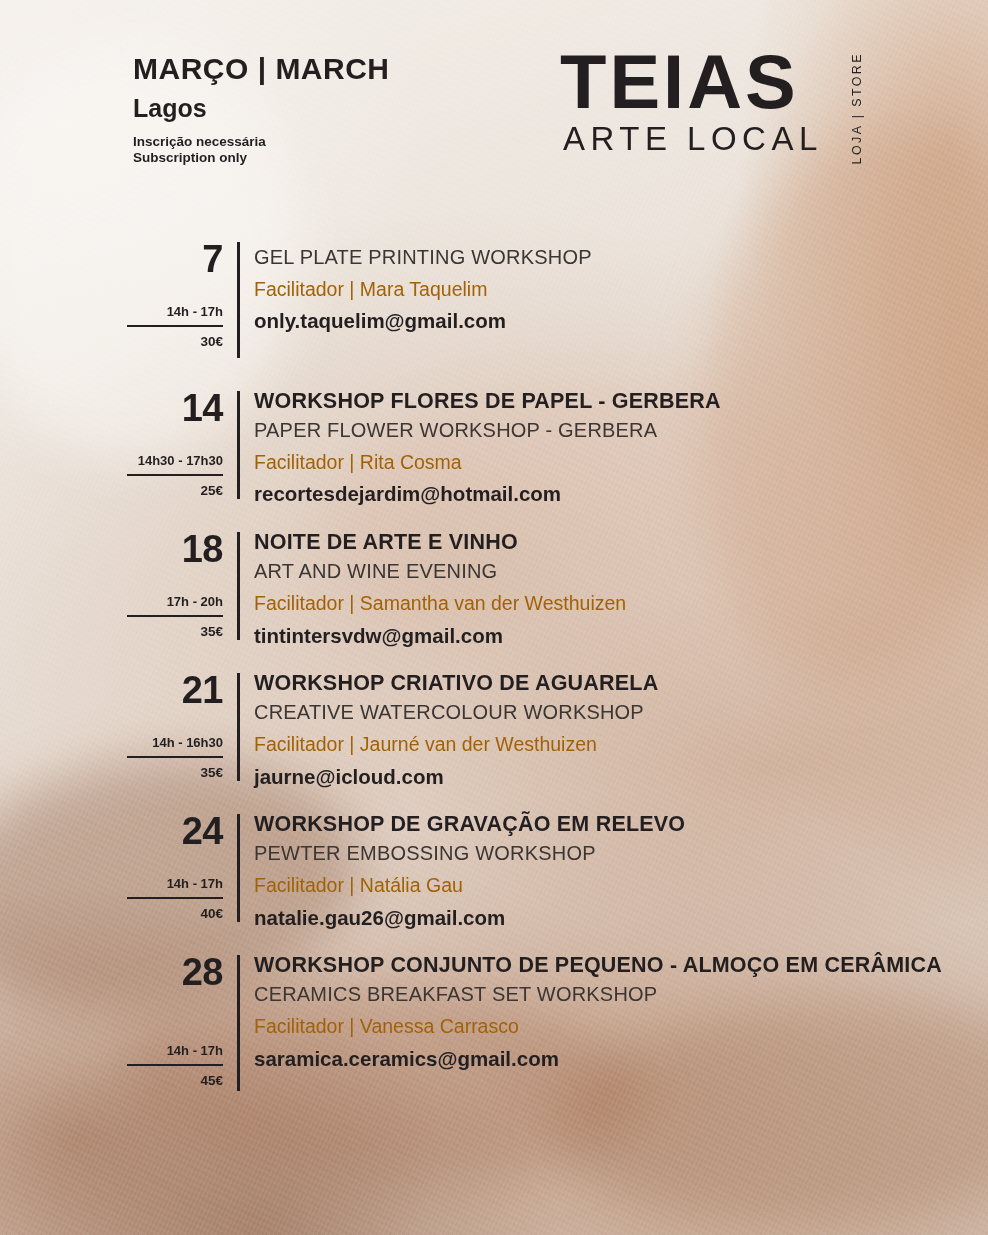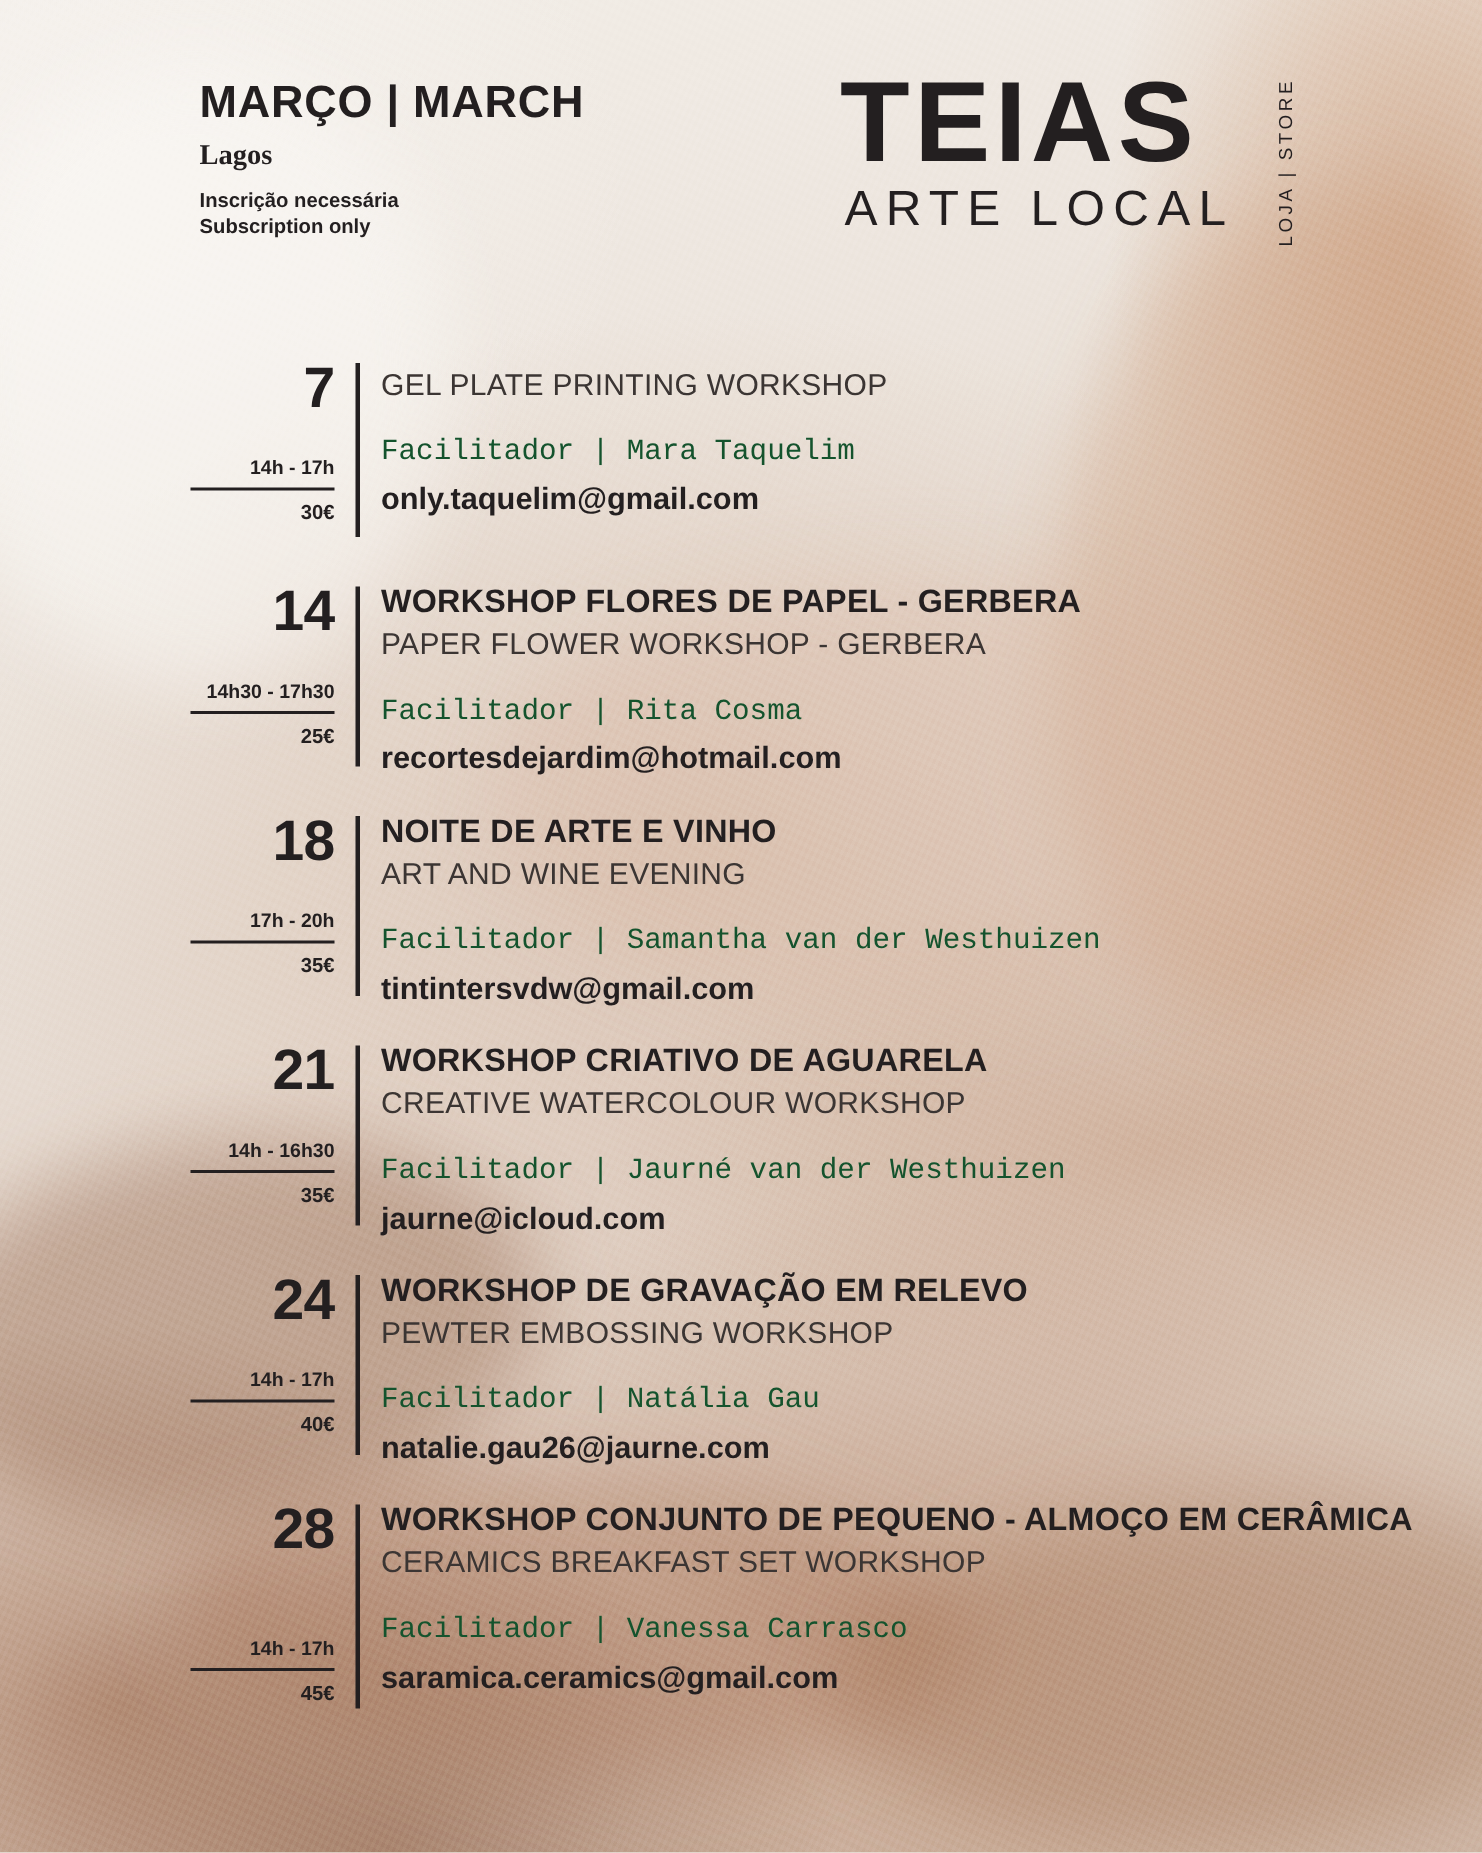--- a/index.html
+++ b/index.html
@@ -81,26 +81,25 @@
   }
   .month-line {
     font-size: 30px;
     font-weight: bold;
     letter-spacing: .5px;
     line-height: 1.05;
     color: #231f20;
     white-space: nowrap;
   }
   .city {
-    font-size: 19px;
+    font-size: 25px;
     font-weight: bold;
     line-height: 1.2;
     margin-top: 8px;
     color: #231f20;
-    font-family: Liberation Serif, serif;
   }
   .sub-pt, .sub-en {
     font-size: 13.5px;
     font-weight: bold;
     line-height: 1.22;
     color: #231f20;
   }
   .sub-pt { margin-top: 11px; }
 
   
@@ -214,23 +213,22 @@
     font-weight: 400;
     letter-spacing: .2px;
     line-height: 1.2;
     margin-top: 5px;
     color: #3b3533;
   }
   .ev-facilitator {
     font-size: 19.5px;
     font-weight: 400;
     line-height: 1.2;
-    margin-top: 21px;
-    color: #14532d;
-    font-family: Liberation Mono, monospace;
+    margin-top: 9px;
+    color: #a16207;
   }
   .ev-email {
     font-size: 20.5px;
     font-weight: bold;
     line-height: 1.2;
     margin-top: 8px;
     color: #231f20;
   }
 
   
@@ -337,21 +335,21 @@
         <div class="ev-day">24</div>
         <div class="ev-time">14h - 17h</div>
         <div class="ev-rule"></div>
         <div class="ev-price">40€</div>
       </div>
       <div class="ev-divider"></div>
       <div class="ev-right">
         <div class="ev-title">WORKSHOP DE GRAVAÇÃO EM RELEVO</div>
         <div class="ev-subtitle">PEWTER EMBOSSING WORKSHOP</div>
         <div class="ev-facilitator">Facilitador | Natália Gau</div>
-        <div class="ev-email">natalie.gau26@jaurne.com</div>
+        <div class="ev-email">natalie.gau26@gmail.com</div>
       </div>
     </div>
 
     <div class="event e5">
       <div class="ev-left">
         <div class="ev-day">28</div>
         <div class="ev-time">14h - 17h</div>
         <div class="ev-rule"></div>
         <div class="ev-price">45€</div>
       </div>

